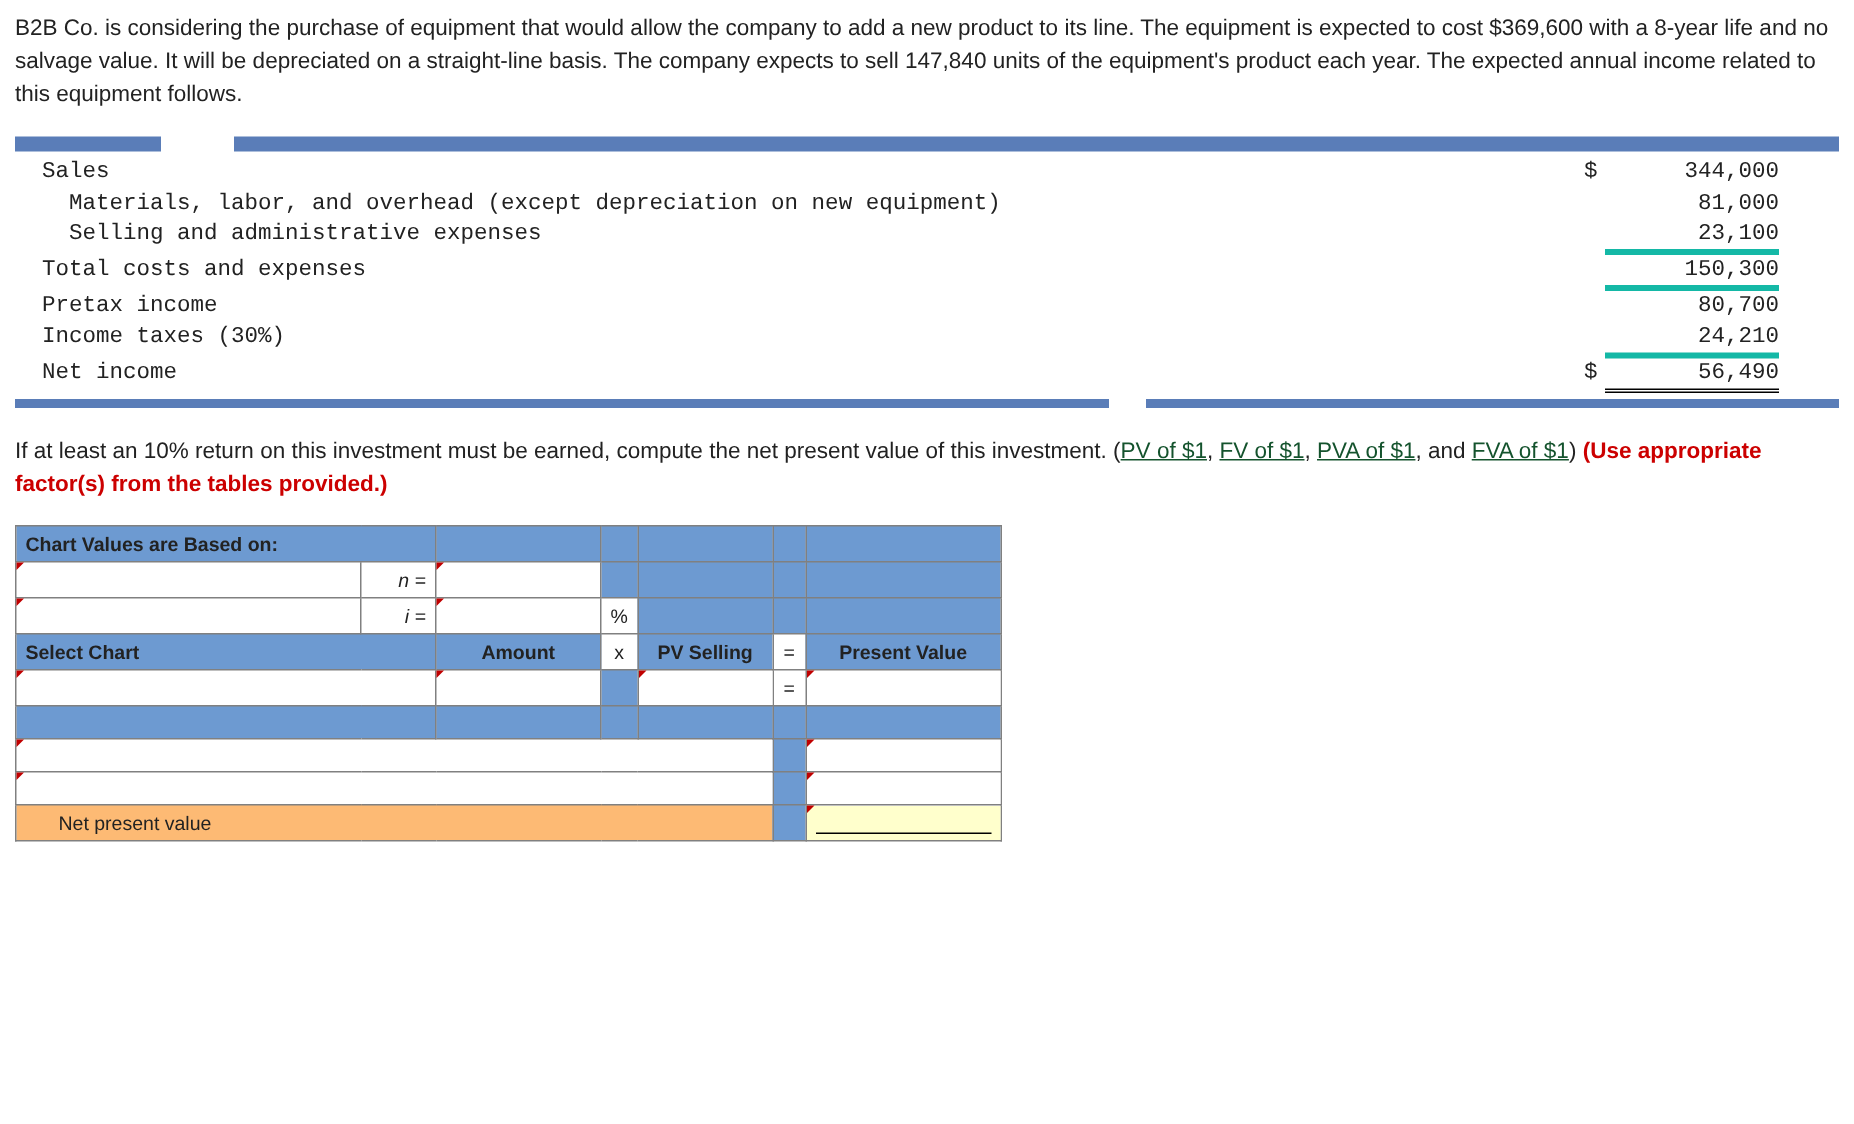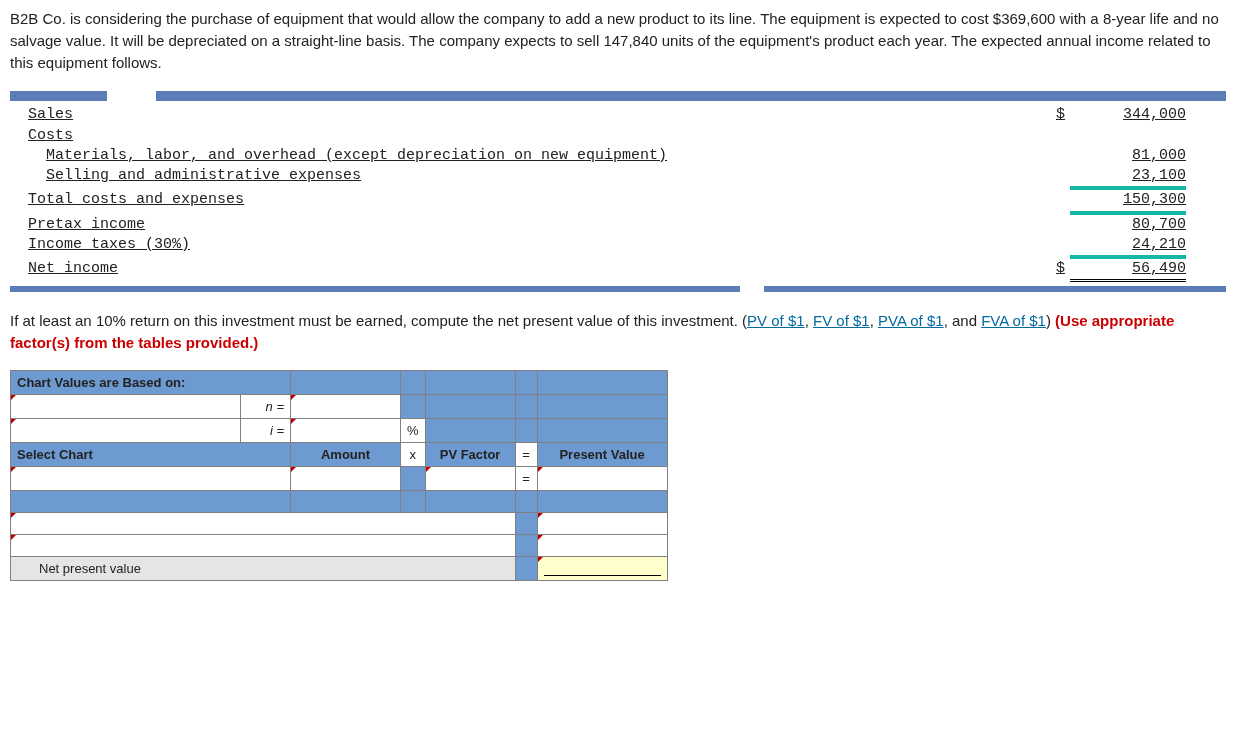--- a/index.html
+++ b/index.html
@@ -28,41 +28,41 @@
       #5a7db8 0%, #5a7db8 60%, #fff 60%, #fff 62%,
       #5a7db8 62%, #5a7db8 100%);
     margin-top: 4px;
     margin-bottom: 18px;
   }
   .income-stmt {
     font-family: "Courier New", Courier, monospace;
     font-size: 15px;
     line-height: 1.35;
   }
-  .income-row { display:flex;text-decoration:underline; }
+  .income-row { display:flex; }
   .income-row .lbl { flex: 1; white-space: pre; }
   .income-row .amt-wrap {
     width: 170px;
     display:flex;
     justify-content: space-between;
     padding-right: 40px;
   }
   .income-row .cur { width: 14px; text-align:left; }
   .income-row .num { flex:1; text-align:right; }
   .bb { border-bottom: 4px solid #14b8a6; }
   .dbb { border-bottom: 3px double #000; }
   .indent1 { padding-left: 18px; }
   .indent2 { padding-left: 36px; }
 
   .instr {
     margin-top: 12px;
     margin-bottom: 16px;
     line-height: 1.45;
   }
-  .lnk { color: #0369a1; text-decoration: underline; }
+  .lnk { color: #14532d; text-decoration: underline; }
   .bold-red { font-weight: bold; color: #cc0000; }
 
   .answer-table {
     border-collapse: collapse;
     font-size: 13px;
     border-radius: 10px;
   }
   .answer-table td, .answer-table th {
     border: 1px solid #808080;
     padding: 4px 6px;
@@ -107,21 +107,20 @@
 
 <div class="income-stmt">
   <div class="income-row">
     <span class="lbl indent1">Sales</span>
     <span class="amt-wrap">
         <span class="cur">$</span>
         <span class="num">344,000</span>
       </span>
   </div>
   <div class="income-row">
-    <span class="lbl indent1">Costs</span>
     <span class="amt-wrap">
         <span class="cur"></span>
         <span class="num"></span>
       </span>
   </div>
   <div class="income-row">
     <span class="lbl indent2">Materials, labor, and overhead (except depreciation on new equipment)</span>
     <span class="amt-wrap">
         <span class="cur"></span>
         <span class="num">81,000</span>
@@ -195,21 +194,21 @@
     <td class="input-cell"></td>
     <td class="static-cell">%</td>
     <td class="hdr-cell"></td>
     <td class="hdr-cell"></td>
     <td class="hdr-cell"></td>
   </tr>
   <tr>
     <td class="hdr-cell" colspan="2">Select Chart</td>
     <td class="hdr-cell center">Amount</td>
     <td class="static-cell">x</td>
-    <td class="hdr-cell center">PV Factor</td>
+    <td class="hdr-cell center">PV Selling</td>
     <td class="static-cell">=</td>
     <td class="hdr-cell center">Present Value</td>
   </tr>
   <tr>
     <td class="input-cell" colspan="2"></td>
     <td class="input-cell"></td>
     <td class="hdr-cell"></td>
     <td class="input-cell"></td>
     <td class="static-cell">=</td>
     <td class="input-cell"></td>
@@ -226,20 +225,20 @@
     <td class="input-cell" colspan="5"></td>
     <td class="hdr-cell"></td>
     <td class="input-cell"></td>
   </tr>
   <tr>
     <td class="input-cell" colspan="5"></td>
     <td class="hdr-cell"></td>
     <td class="input-cell"></td>
   </tr>
   <tr>
-    <td colspan="5" style="background:#e5e5e5; padding-left:28px;">Net present value</td>
+    <td colspan="5" style="background:#fdba74; padding-left:28px;">Net present value</td>
     <td class="hdr-cell"></td>
     <td class="npv-cell">
           <span class="npv-cell-inner"></span>
         </td>
   </tr>
 </tbody>
   </table>
 
 </body></html>

